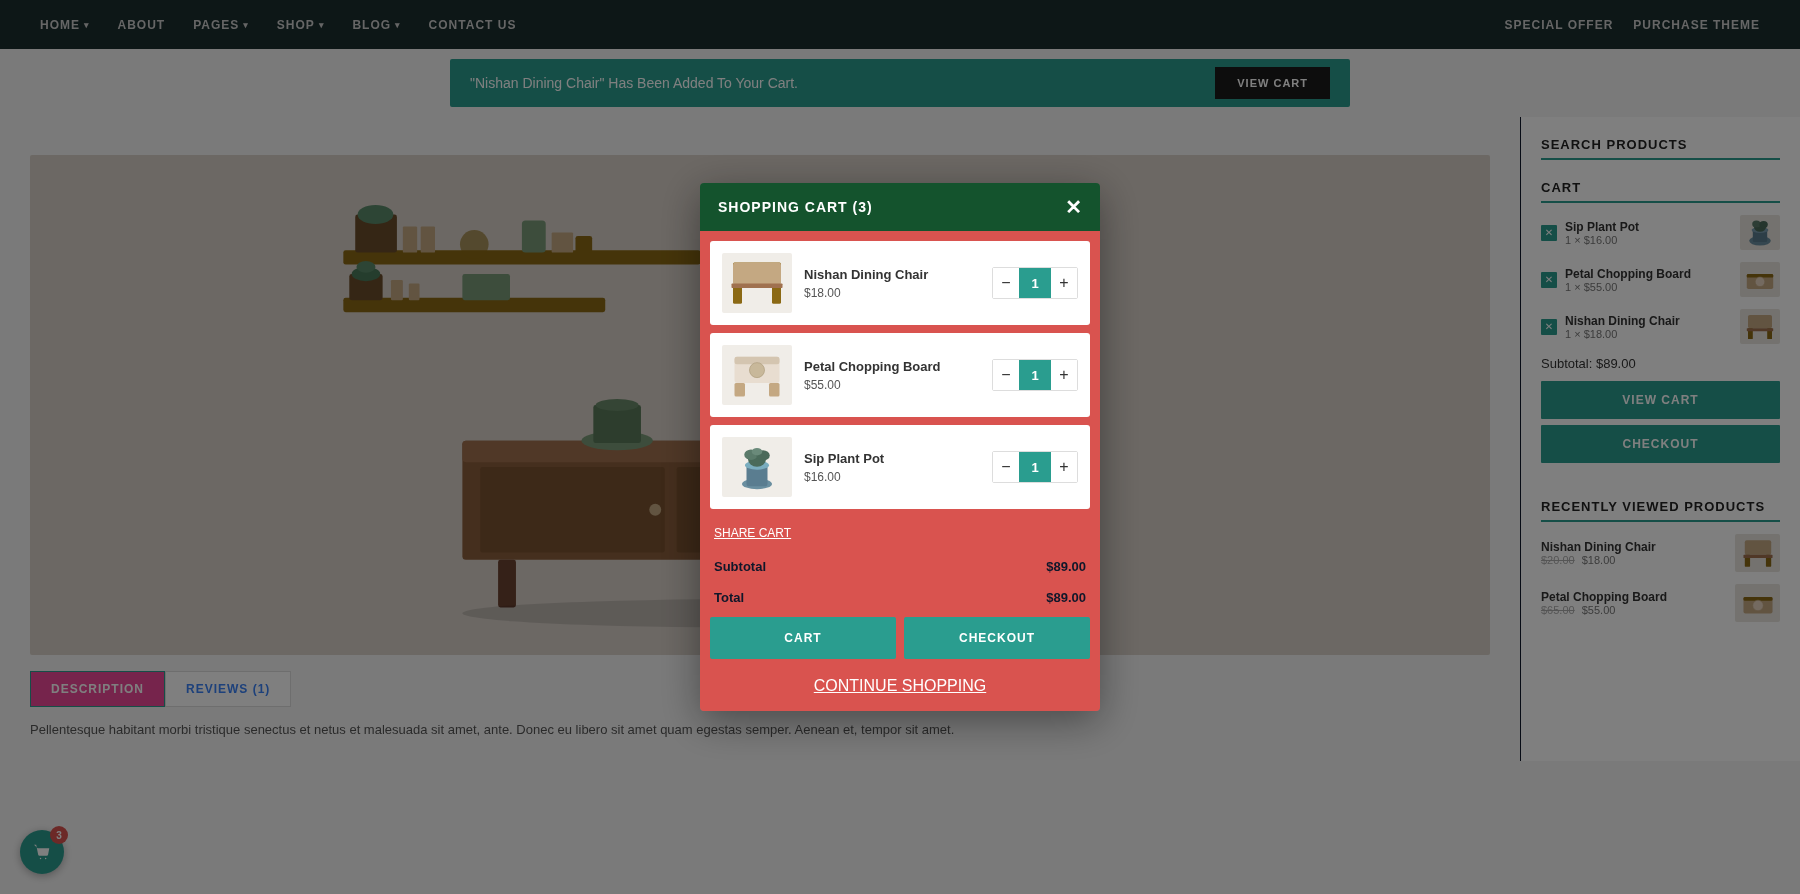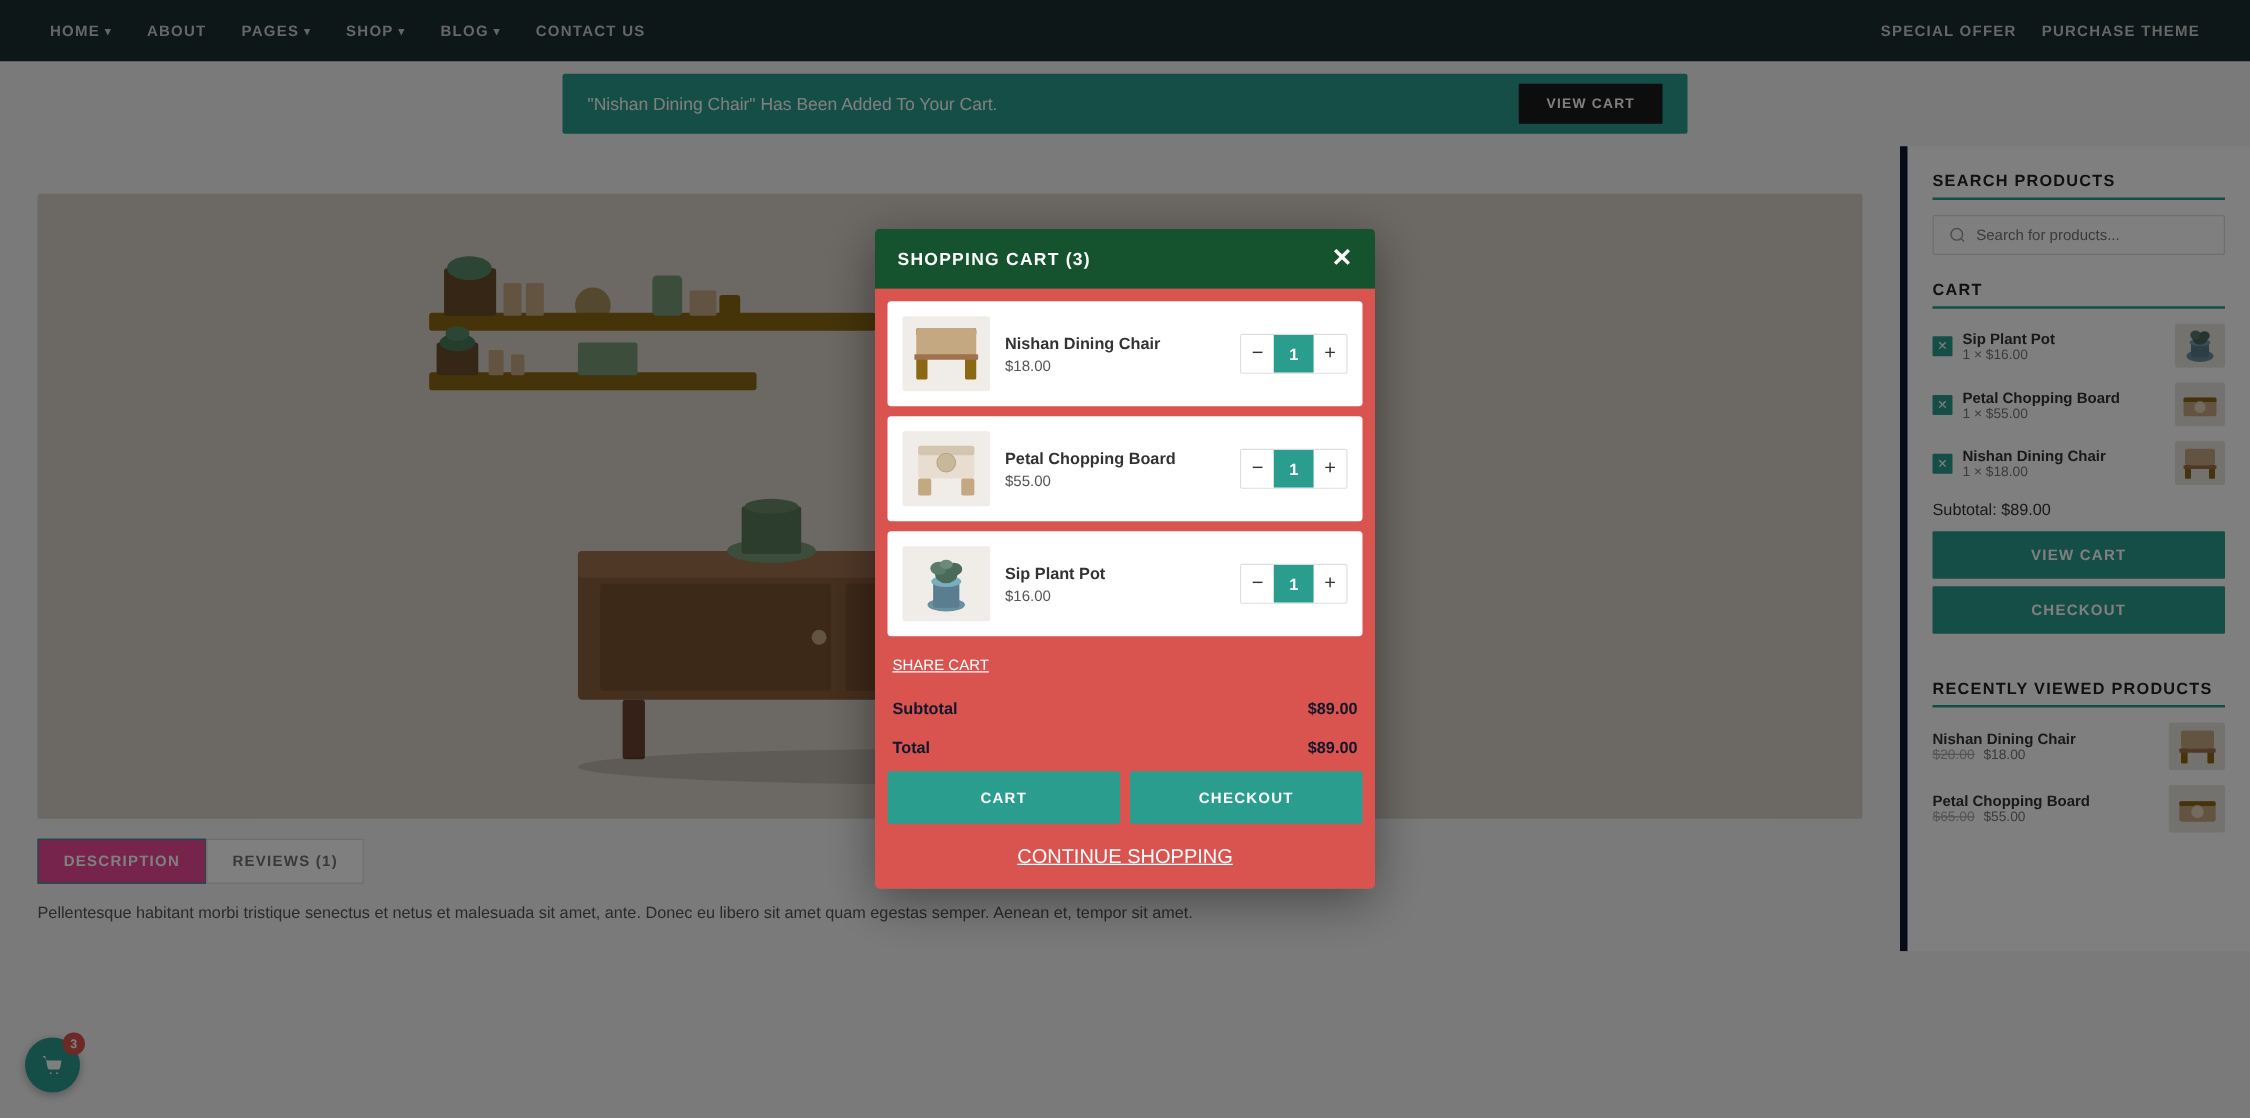--- a/index.html
+++ b/index.html
@@ -235,21 +235,21 @@
       justify-content: center;
       position: relative;
       overflow: hidden;
     }
 
     
     .sidebar {
       width: 280px;
       padding: 20px;
       background: #fff;
-      border-left: 6px solid #0f172a;
+      border-left: 1px solid #0f172a;
     }
 
     .sidebar-section-title {
       font-size: 13px;
       font-weight: 700;
       letter-spacing: 1px;
       text-transform: uppercase;
       color: #222;
       margin-bottom: 12px;
       padding-bottom: 6px;
@@ -367,21 +367,21 @@
       cursor: pointer;
       border: 1px solid #ddd;
     }
     .tab.active {
       background: #ec4899;
       color: #fff;
       border-color: #2a9d8f;
     }
     .tab.inactive {
       background: #fff;
-      color: #737373;
+      color: #3b82f6;
     }
 
     .product-desc {
       margin-top: 12px;
       font-size: 13px;
       color: #555;
       line-height: 1.7;
     }
 
     
@@ -516,27 +516,20 @@
     
     <div class="product-desc">
       <span>Pellentesque habitant morbi tristique senectus et netus et malesuada sit amet, ante. Donec eu libero sit amet quam egestas semper. Aenean</span>
       <span>et, tempor sit amet.</span>
     </div>
   </div>
 
   <div class="sidebar">
 
     <div class="sidebar-section-title">SEARCH PRODUCTS</div>
-    <div class="search-box">
-      <svg width="14" height="14" viewBox="0 0 24 24" fill="none" stroke="#999" stroke-width="2">
-        <circle cx="11" cy="11" r="8"></circle>
-          <line x1="21" y1="21" x2="16.65" y2="16.65"></line>
-      </svg>
-      <input type="text" style="border: none; outline: none; font-size: 12px; color: rgb(153, 153, 153); width: 100%;" placeholder="Search for products...">
-    </div>
 
     <div class="sidebar-cart-section">
       <div class="sidebar-section-title">CART</div>
 
       
       <div class="sidebar-cart-item">
         <button class="sidebar-remove">✕</button>
         <div class="sidebar-item-info">
           <div class="sidebar-item-name">Sip Plant Pot</div>
           <div class="sidebar-item-qty-price">1 × $16.00</div>

